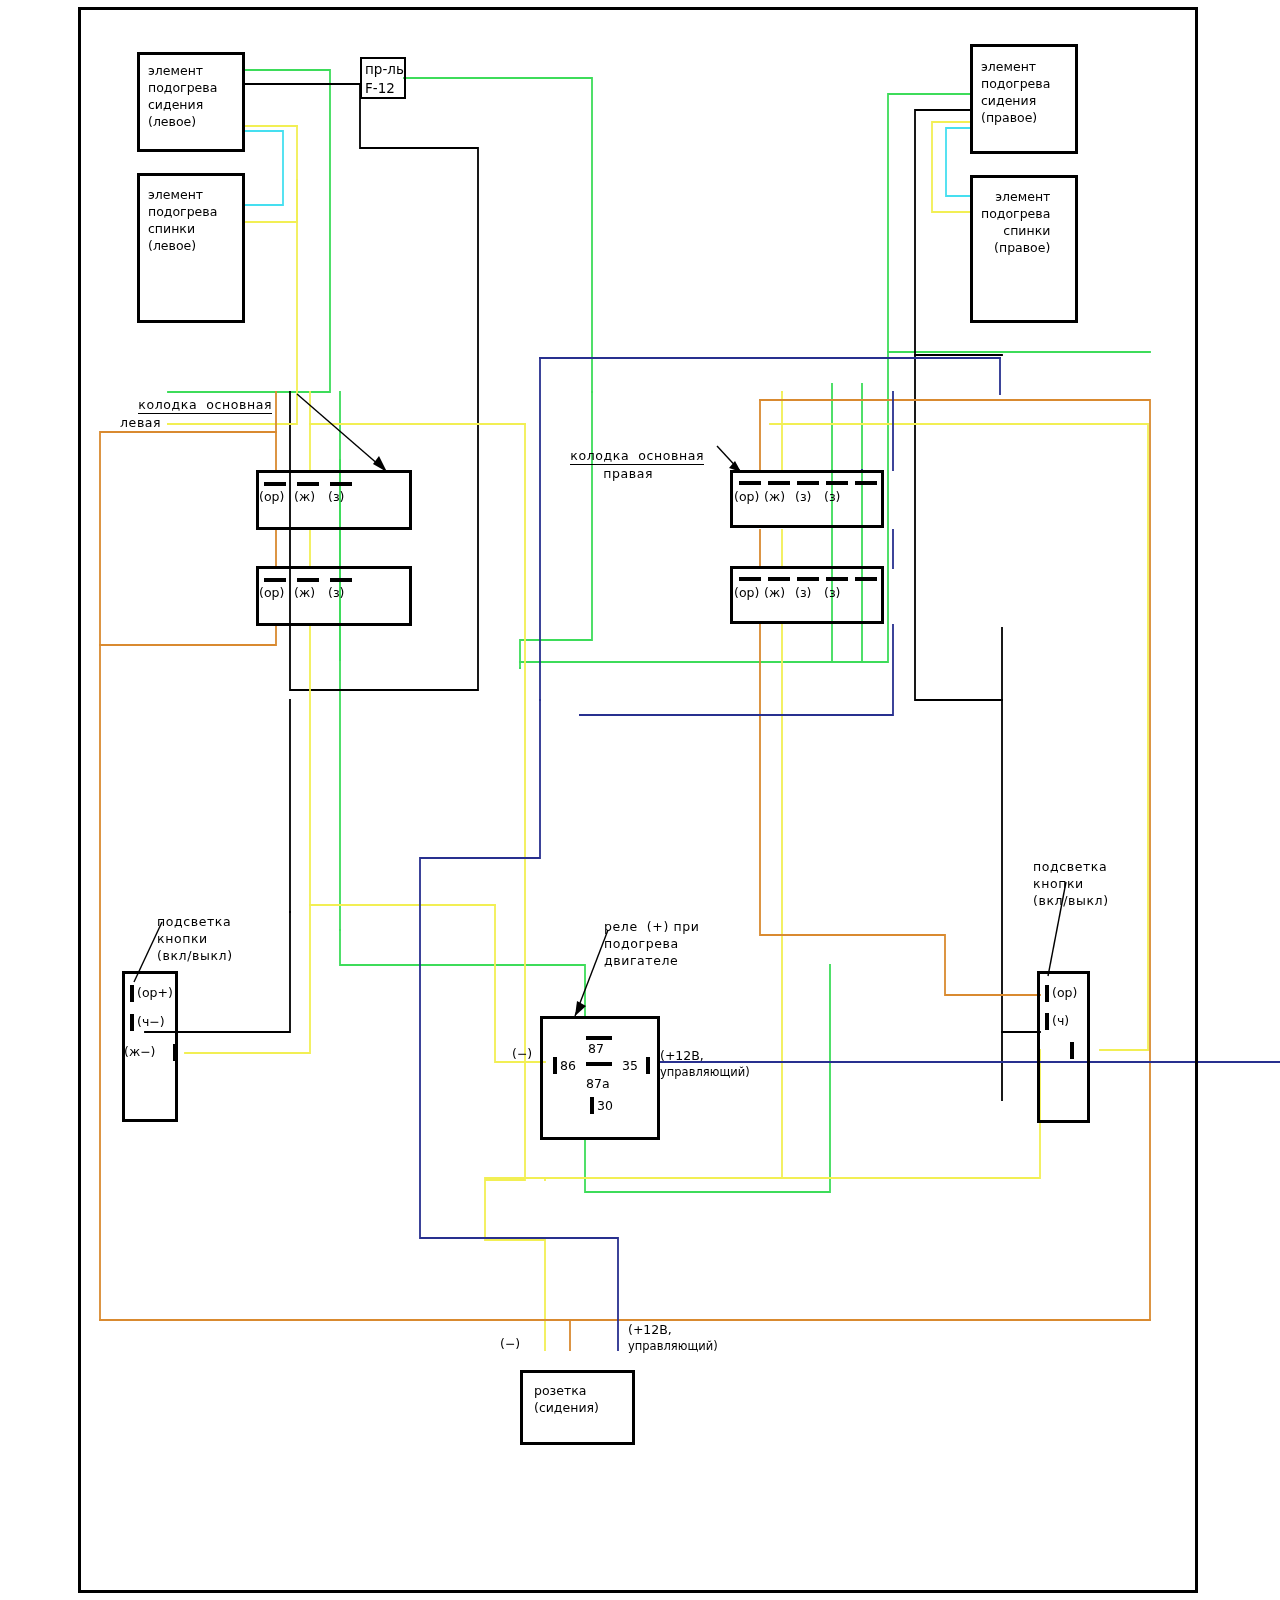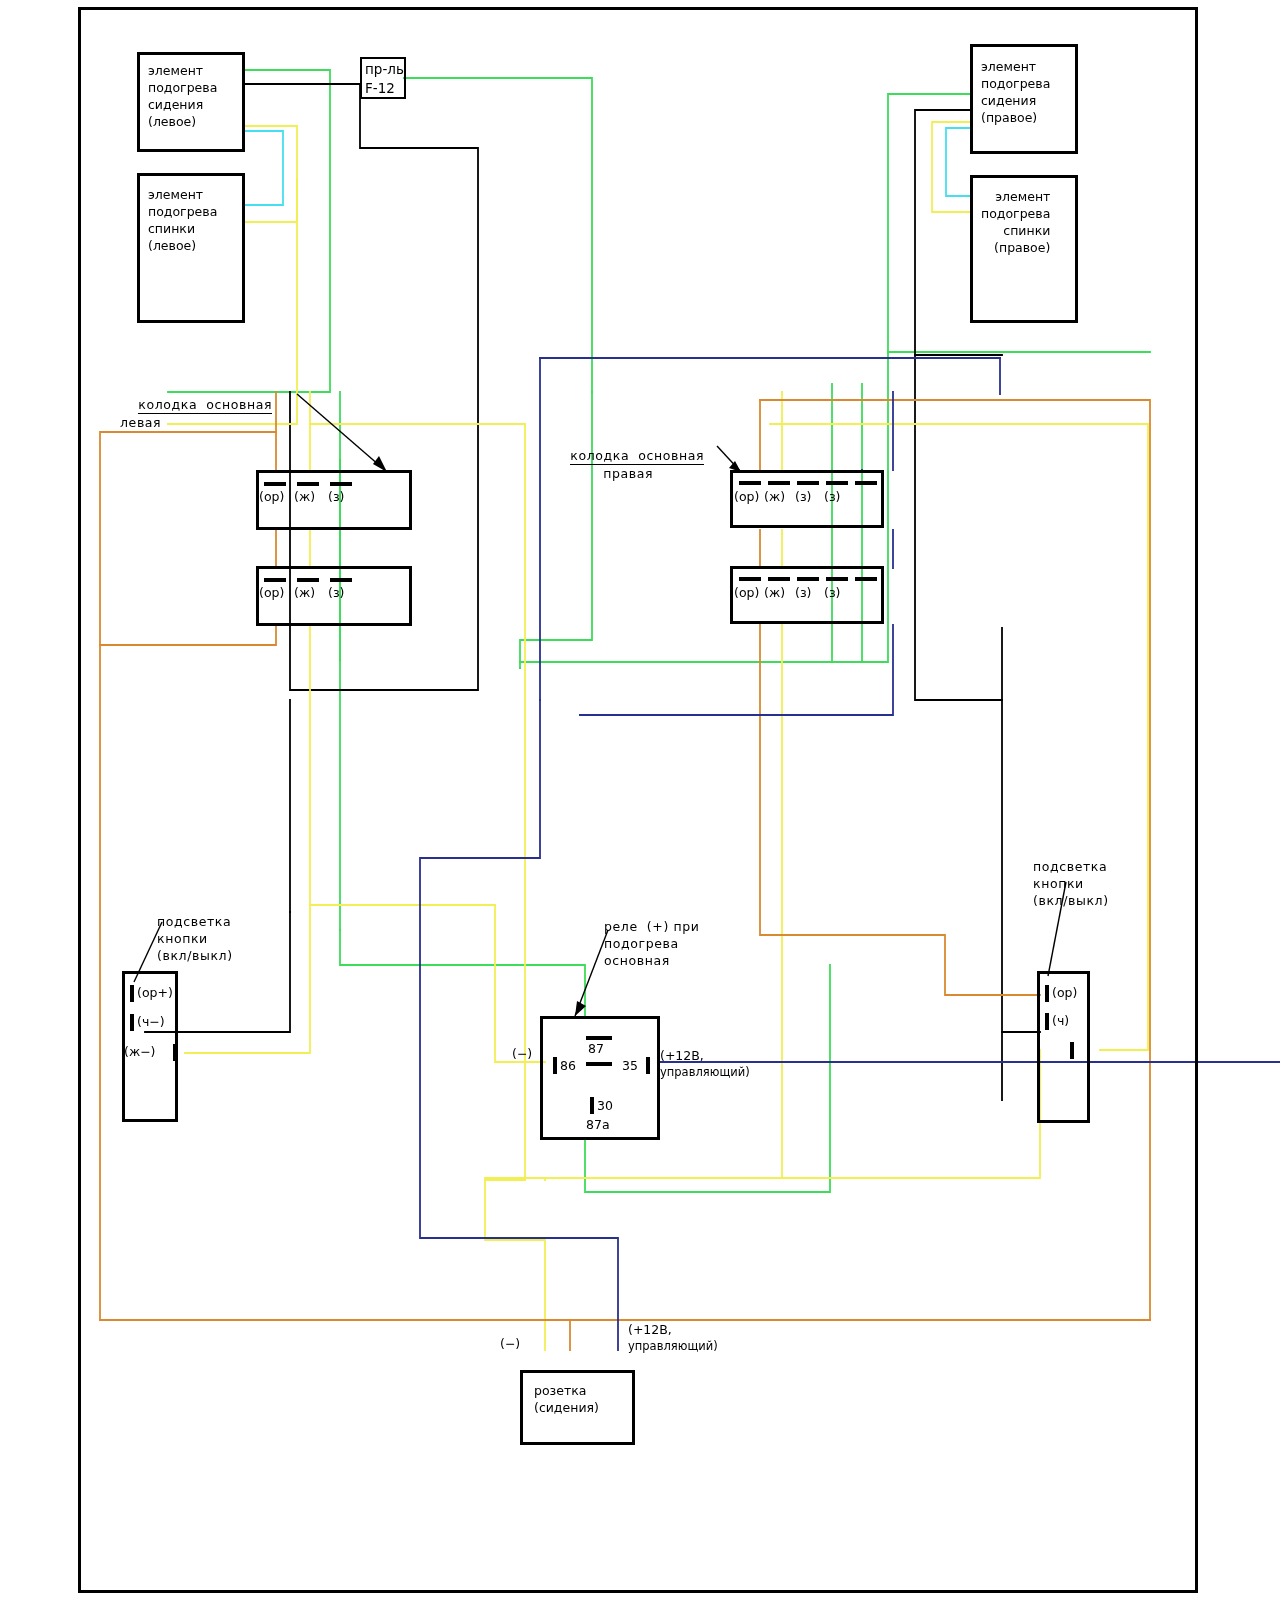--- a/index.html
+++ b/index.html
@@ -243,31 +243,31 @@
   <div>
     <div class="pin-bar" style="left:1045px;top:985px;"></div>
     <div class="pin-txt" style="left:1052px;top:985px;">(ор)</div>
     <div class="pin-bar" style="left:1045px;top:1013px;"></div>
     <div class="pin-txt" style="left:1052px;top:1013px;">(ч)</div>
     <div class="pin-bar" style="left:1070px;top:1042px;"></div>
   </div>
 
   <div class="note" style="left:604px;top:918px;"><span>реле  (+) при</span>
 <span>подогрева</span>
-<span>основная</span></div>
+<span>двигателе</span></div>
   <svg style="position:absolute;left:568px;top:928px;width:45px;height:95px;">
     <line x1="40" y1="2" x2="7" y2="88" stroke="#000" stroke-width="1.4"></line>
     <polygon points="7,88 9,73 18,78" fill="#000"></polygon>
   </svg>
   <div class="box" style="left:540px;top:1016px;width:120px;height:124px;"></div>
   <div>
     <div class="pin-bar-h" style="left:586px;top:1036px;"></div>
     <div class="pin-txt" style="left:588px;top:1041px;">87</div>
     <div class="pin-bar-h" style="left:586px;top:1062px;"></div>
-    <div class="pin-txt" style="left:586px;top:1117px;text-align:center;">87а</div>
+    <div class="pin-txt" style="left:586px;top:1076px;text-align:center;">87а</div>
     <div class="pin-bar" style="left:553px;top:1057px;"></div>
     <div class="pin-txt" style="left:560px;top:1058px;">86</div>
     <div class="pin-bar" style="left:646px;top:1057px;"></div>
     <div class="pin-txt" style="left:622px;top:1058px;">35</div>
     <div class="pin-bar" style="left:590px;top:1097px;"></div>
     <div class="pin-txt" style="left:597px;top:1098px;">30</div>
   </div>
   <div class="pin-txt" style="left:512px;top:1046px;">(−)</div>
   <div class="box-label" style="left:660px;top:1048px;line-height:16px;"><span>(+12В,</span>
 <span class="tiny">управляющий)</span></div>

